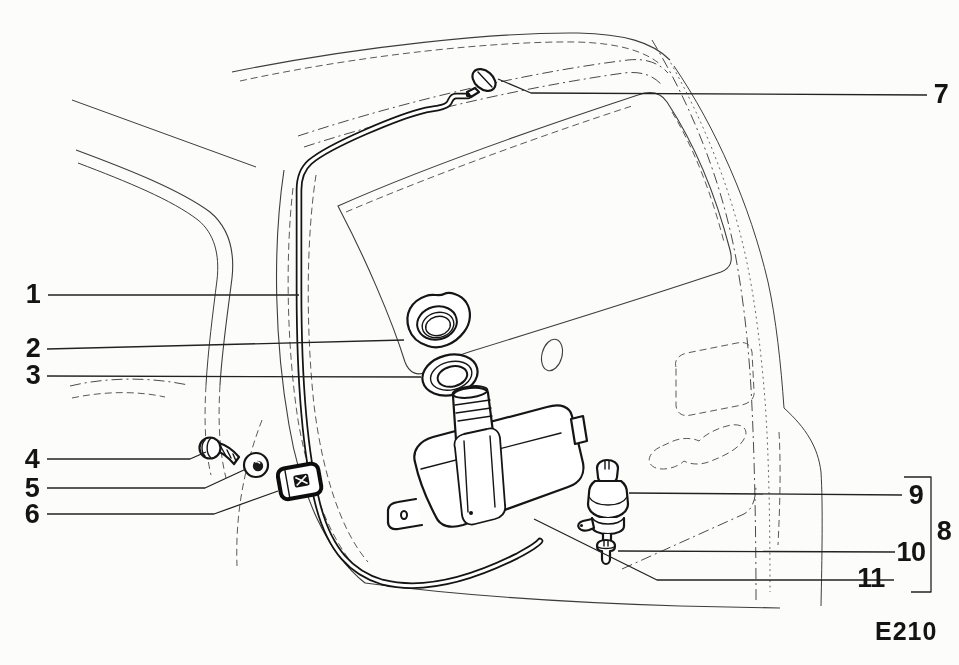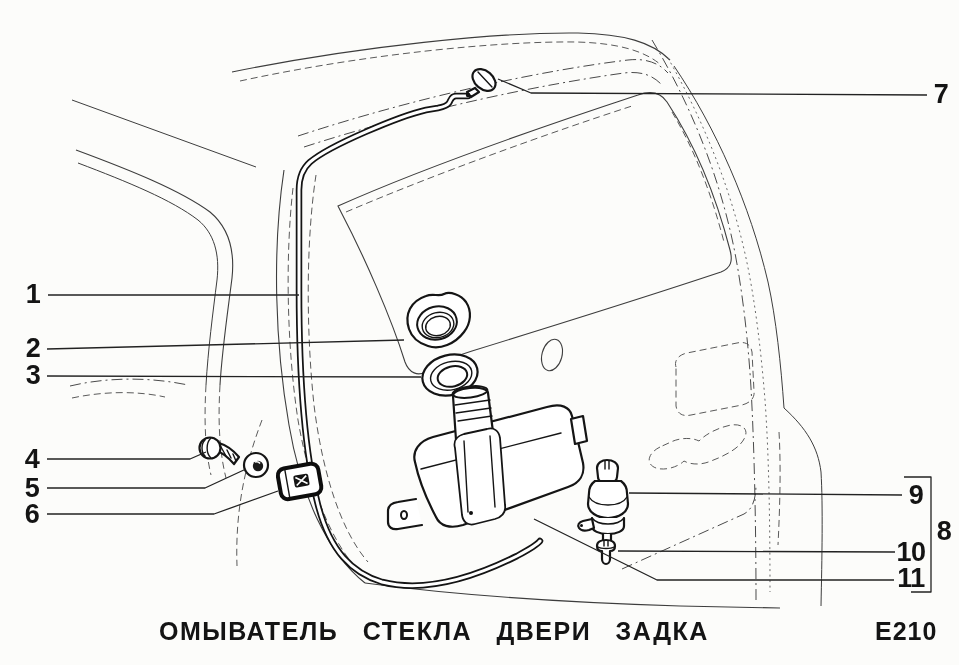--- a/index.html
+++ b/index.html
@@ -185,18 +185,17 @@
   <div class="callout" style="left:33px;top:294px;">1</div>
   <div class="callout" style="left:33px;top:348px;">2</div>
   <div class="callout" style="left:33px;top:375px;">3</div>
   <div class="callout" style="left:32px;top:459px;">4</div>
   <div class="callout" style="left:32px;top:488px;">5</div>
   <div class="callout" style="left:32px;top:514px;">6</div>
   <div class="callout" style="left:941px;top:94px;">7</div>
   <div class="callout" style="left:944px;top:531px;">8</div>
   <div class="callout" style="left:916px;top:495px;">9</div>
   <div class="callout" style="left:911px;top:552px;text-align:right;">10</div>
-  <div class="callout" style="left:911px;top:578px;text-align:center;">11</div>
-
-  <div class="caption">ОМЫВАТЕЛЬ СТЕКЛА ДВЕРИ ЗАДКА</div>
+  <div class="callout" style="left:871px;top:578px;text-align:center;">11</div>
+
   <div class="figcode">E210</div>
 
 </div>
 
 </body></html>

